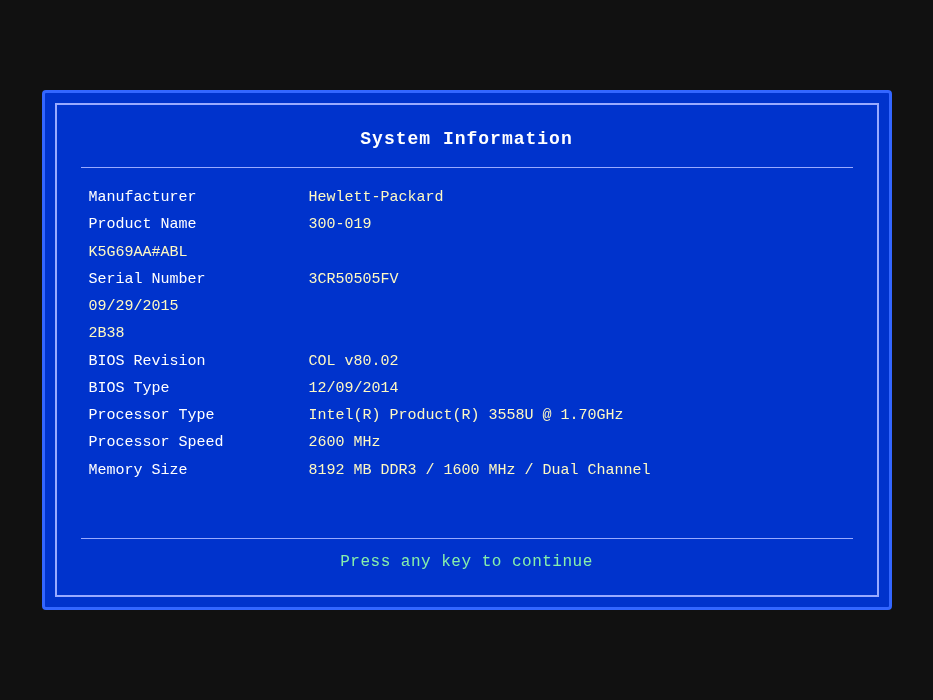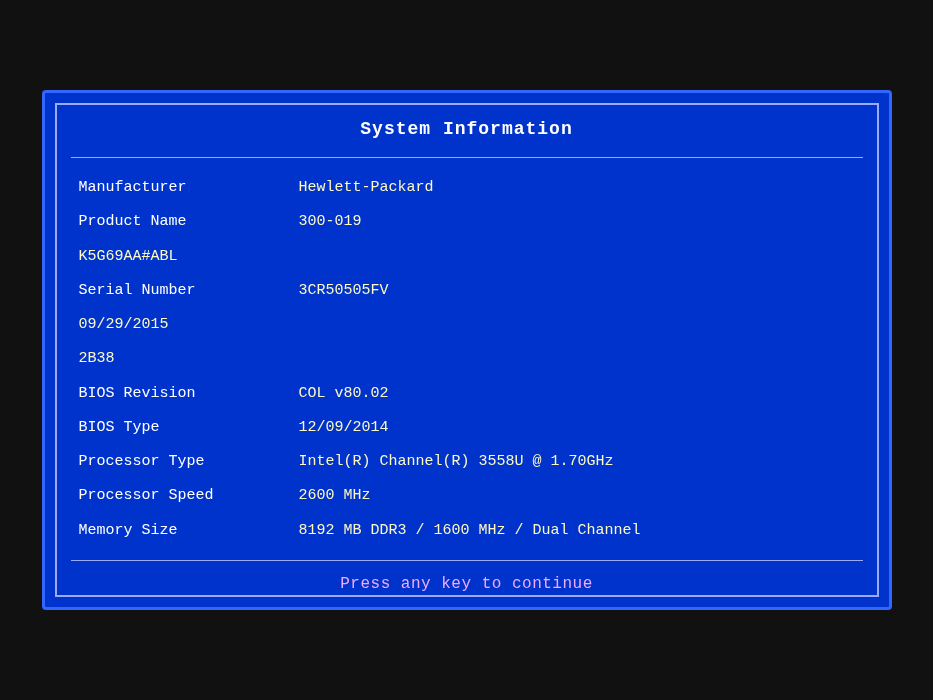--- a/index.html
+++ b/index.html
@@ -18,21 +18,21 @@
       font-family: 'Courier New', Courier, monospace;
       background: #111;
     }
 
     .screen {
       width: 850px;
       height: 520px;
       background-color: #0033cc;
       border: 3px solid #3366ff;
       border-radius: 4px;
-      padding: 4px;
+      padding: 14px;
       display: flex;
       flex-direction: column;
       position: relative;
     }
 
     .outer-border {
       position: absolute;
       top: 10px;
       left: 10px;
       right: 10px;
@@ -54,21 +54,21 @@
       border: none;
       border-top: 1px solid #99aaff;
       margin: 0 22px;
     }
 
     .info-table {
       flex: 1;
       padding: 18px 30px 10px 30px;
       display: flex;
       flex-direction: column;
-      gap: 11px;
+      gap: 4px;
     }
 
     .info-row {
       display: flex;
       flex-direction: row;
       color: white;
       font-size: 15px;
       line-height: 1.55;
     }
 
@@ -85,21 +85,21 @@
     }
 
     .footer-divider {
       border: none;
       border-top: 1px solid #99aaff;
       margin: 8px 22px 0 22px;
     }
 
     .footer {
       text-align: center;
-      color: #f0abfc;
+      color: #86efac;
       font-size: 16px;
       padding: 14px 0 22px 0;
       letter-spacing: 0.5px;
     }
   </style>
 </head>
 <body>
 
 <div class="screen">
   <div class="outer-border"></div>
@@ -134,21 +134,21 @@
       <div class="info-row">
         <span class="info-label">BIOS Revision</span>
         <span class="info-value">COL v80.02</span>
       </div>
       <div class="info-row">
         <span class="info-label">BIOS Type</span>
         <span class="info-value">12/09/2014</span>
       </div>
       <div class="info-row">
         <span class="info-label">Processor Type</span>
-        <span class="info-value">Intel(R) Channel(R) 3558U @ 1.70GHz</span>
+        <span class="info-value">Intel(R) Product(R) 3558U @ 1.70GHz</span>
       </div>
       <div class="info-row">
         <span class="info-label">Processor Speed</span>
         <span class="info-value">2600 MHz</span>
       </div>
       <div class="info-row">
         <span class="info-label">Memory Size</span>
         <span class="info-value">8192 MB DDR3 / 1600 MHz / Dual Channel</span>
       </div>
     </div>

